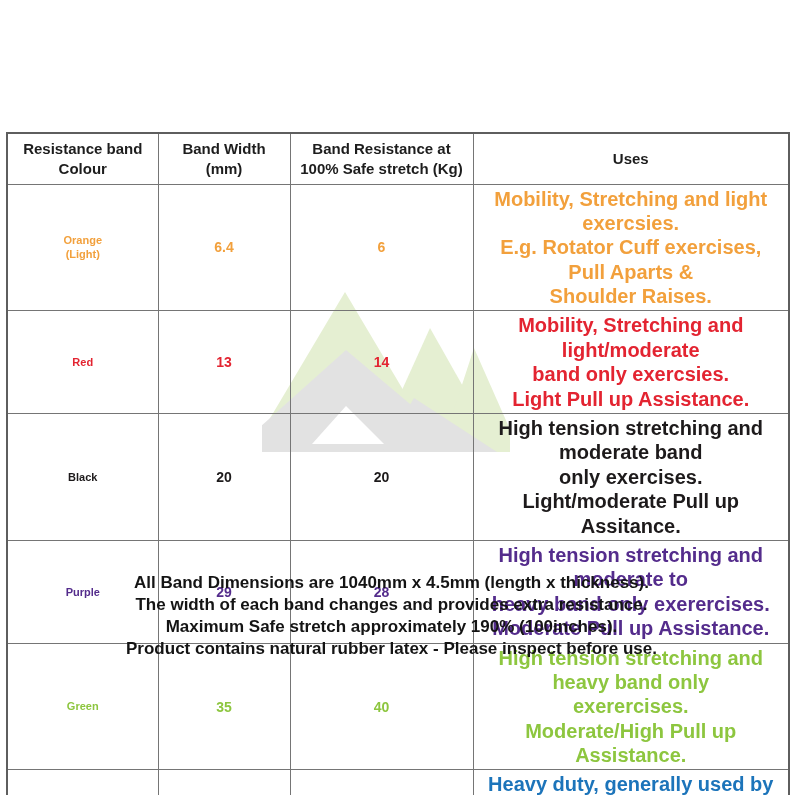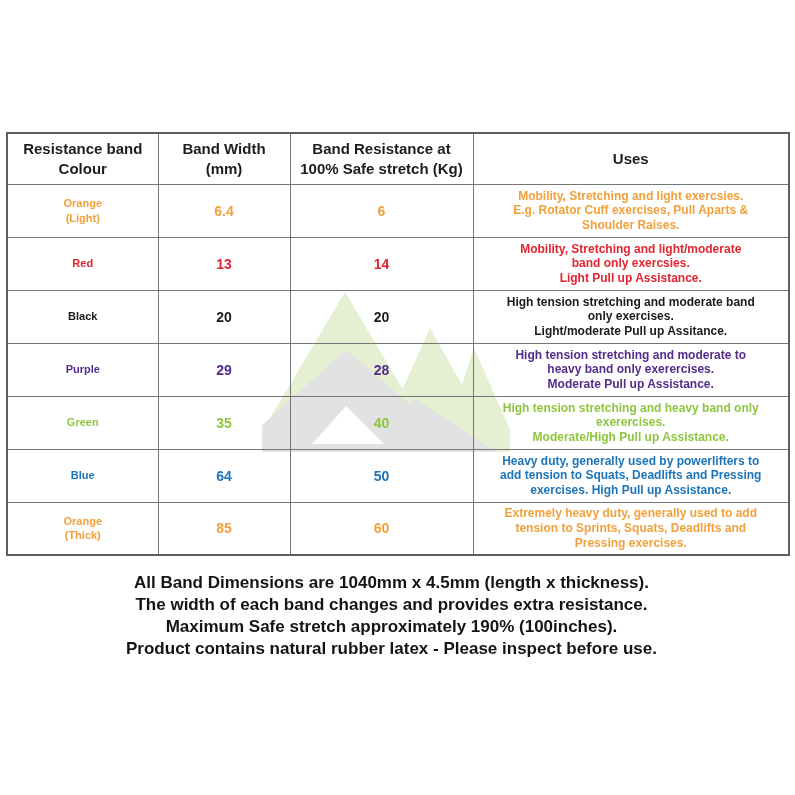--- a/index.html
+++ b/index.html
@@ -62,21 +62,21 @@
   td.colour-cell {
     font-size: 11px;
     font-weight: 700;
     line-height: 1.3;
   }
   td.num-cell {
     font-size: 14px;
     font-weight: 700;
   }
   td.uses-cell {
-    font-size: 12px;
+    font-size: 20px;
     font-weight: 700;
     line-height: 1.22;
     padding: 2px 4px;
     margin-top: 12px;
   }
 
   
   .footer-notes {
     position: absolute;
     left: 0; top: 572px;

